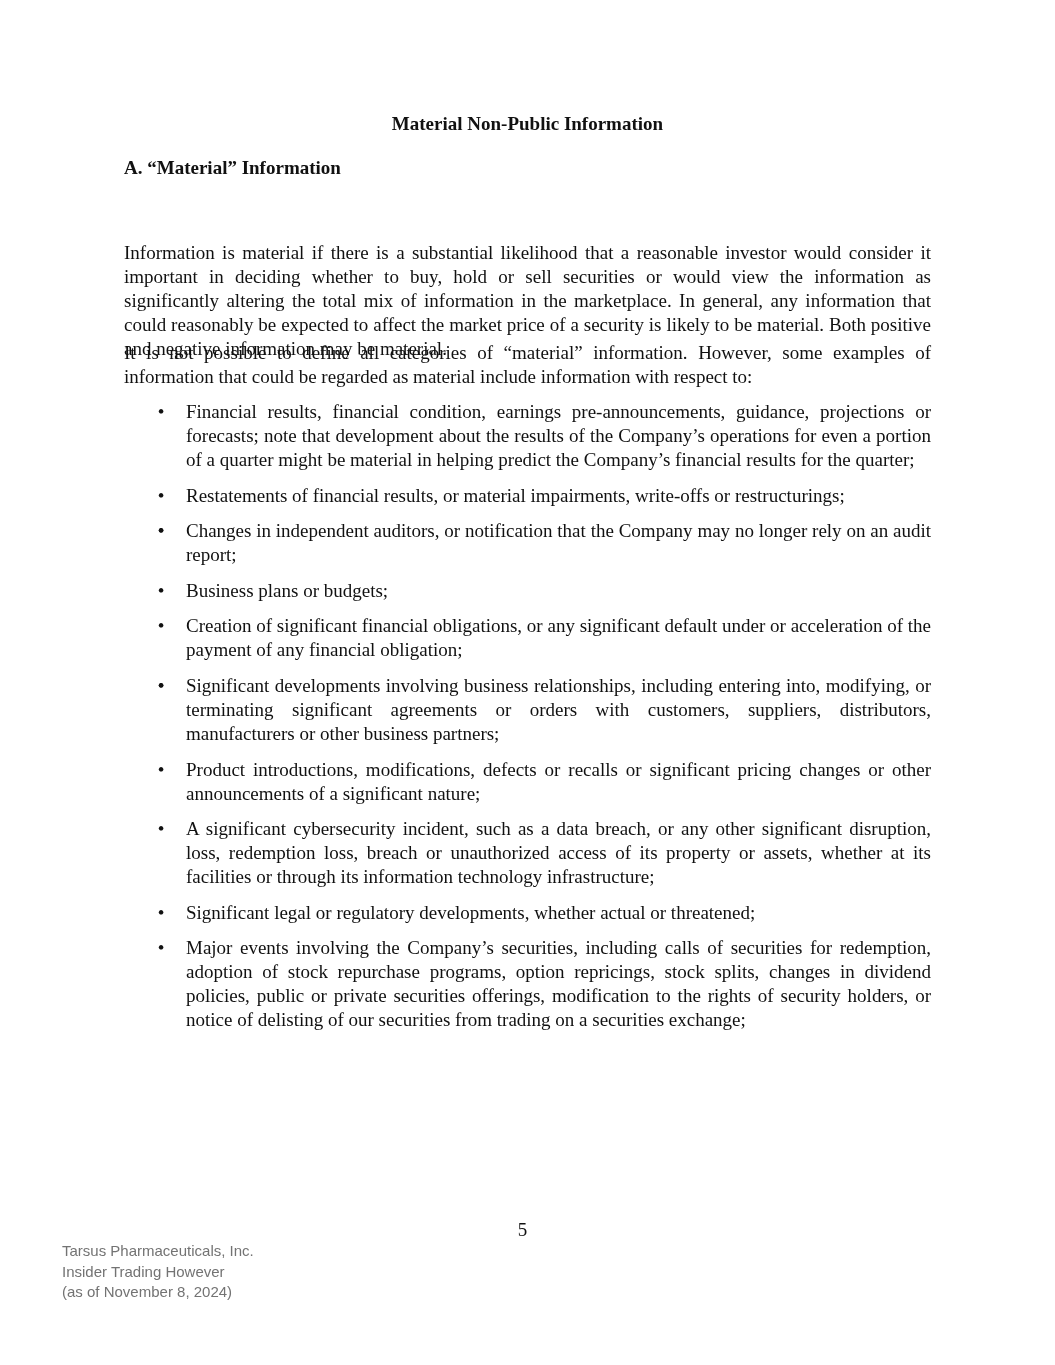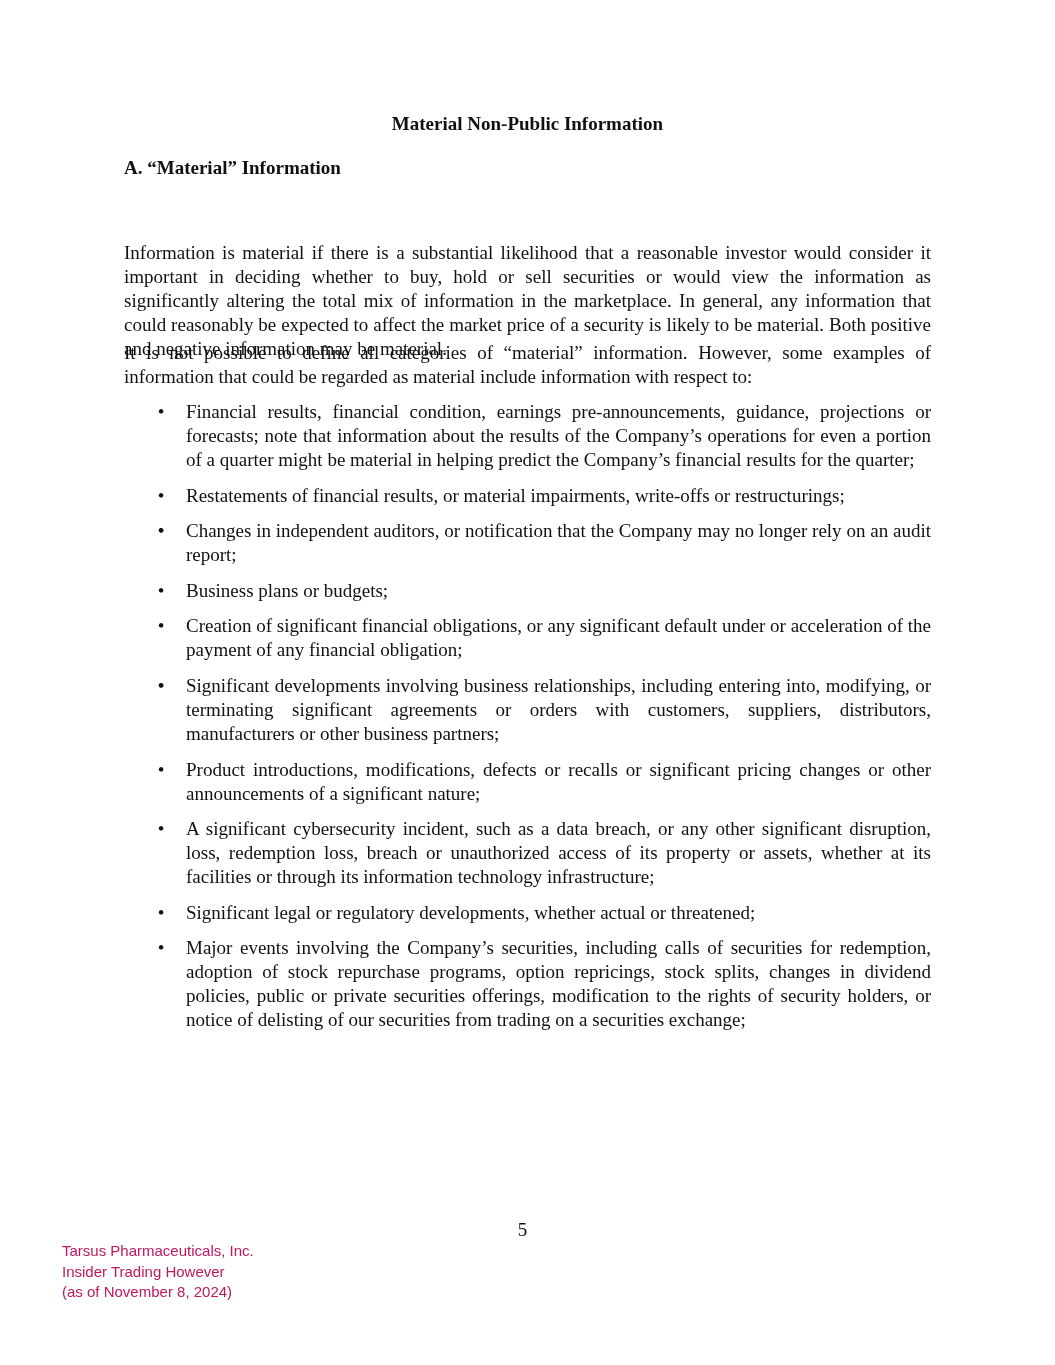--- a/index.html
+++ b/index.html
@@ -86,36 +86,36 @@
       font-size: 19px;
       line-height: 24px;
     }
     .footer {
       position: absolute;
       left: 62px;
       top: 1241px;
       font-family: "Liberation Sans", "DejaVu Sans", sans-serif;
       font-size: 15px;
       line-height: 20.5px;
-      color: #be185d;
+      color: #737373;
     }
     .footer div { white-space: nowrap; }
   </style>
 </head>
 <body>
 
 <div class="page">
   <div class="title">Material Non-Public Information</div>
   <div class="section-heading">A.  “Material” Information</div>
 
   <p class="para" id="para1">Information is material if there is a substantial likelihood that a reasonable investor would consider it important in deciding whether to buy, hold or sell securities or would view the information as significantly altering the total mix of information in the marketplace. In general, any information that could reasonably be expected to affect the market price of a security is likely to be material. Both positive and negative information may be material.</p>
   <p class="para" id="para2">It is not possible to define all categories of “material” information. However, some examples of information that could be regarded as material include information with respect to:</p>
 
   <ul class="bullets">
-    <li class="bullet-item"><span class="bullet-dot">•</span><span>Financial results, financial condition, earnings pre-announcements, guidance, projections or forecasts; note that information about the results of the Company’s operations for even a portion of a quarter might be material in helping predict the Company’s financial results for the quarter;</span></li>
+    <li class="bullet-item"><span class="bullet-dot">•</span><span>Financial results, financial condition, earnings pre-announcements, guidance, projections or forecasts; note that development about the results of the Company’s operations for even a portion of a quarter might be material in helping predict the Company’s financial results for the quarter;</span></li>
     <li class="bullet-item"><span class="bullet-dot">•</span><span>Restatements of financial results, or material impairments, write-offs or restructurings;</span></li>
     <li class="bullet-item"><span class="bullet-dot">•</span></li>
     <li class="bullet-item"><span class="bullet-dot">•</span><span>Changes in independent auditors, or notification that the Company may no longer rely on an audit report;</span></li>
     <li class="bullet-item"><span class="bullet-dot">•</span><span>Business plans or budgets;</span></li>
     <li class="bullet-item"><span class="bullet-dot">•</span><span>Creation of significant financial obligations, or any significant default under or acceleration of the payment of any financial obligation;</span></li>
     <li class="bullet-item"><span class="bullet-dot">•</span></li>
     <li class="bullet-item"><span class="bullet-dot">•</span><span>Significant developments involving business relationships, including entering into, modifying, or terminating significant agreements or orders with customers, suppliers, distributors, manufacturers or other business partners;</span></li>
     <li class="bullet-item"><span class="bullet-dot">•</span><span>Product introductions, modifications, defects or recalls or significant pricing changes or other announcements of a significant nature;</span></li>
     <li class="bullet-item"><span class="bullet-dot">•</span><span>A significant cybersecurity incident, such as a data breach, or any other significant disruption, loss, redemption loss, breach or unauthorized access of its property or assets, whether at its facilities or through its information technology infrastructure;</span></li>
     <li class="bullet-item"><span class="bullet-dot">•</span><span>Significant legal or regulatory developments, whether actual or threatened;</span></li>

